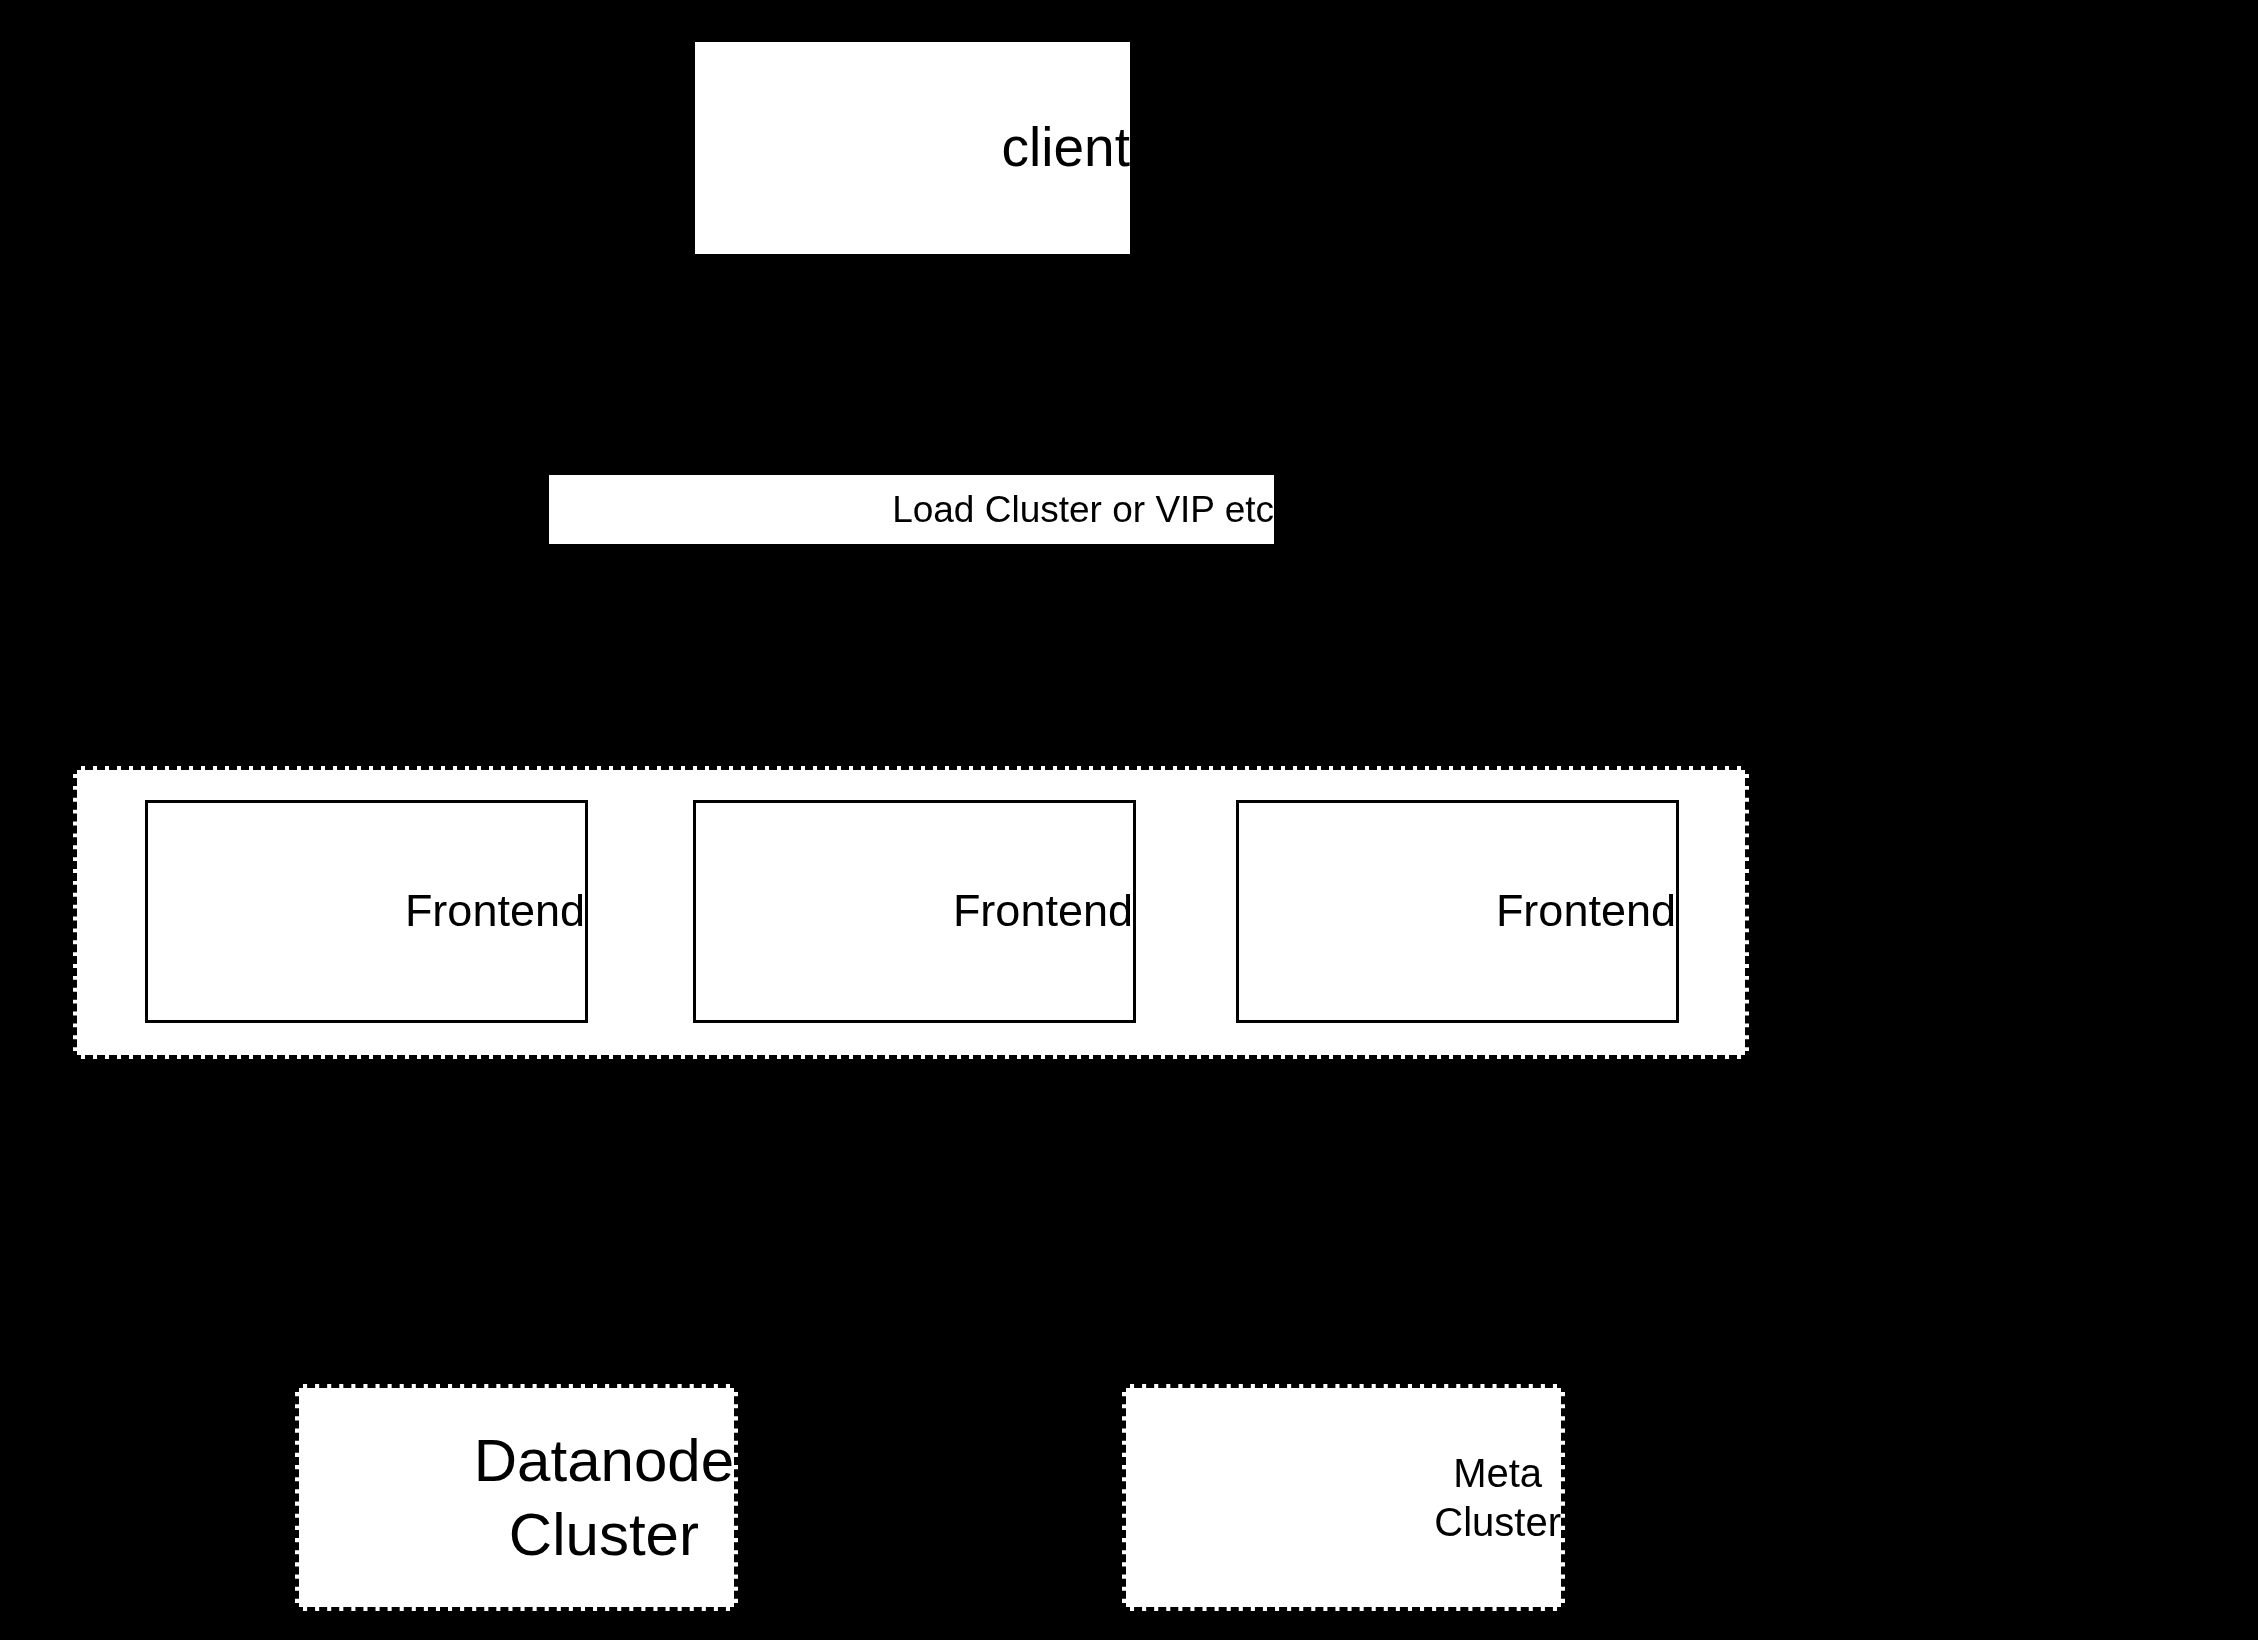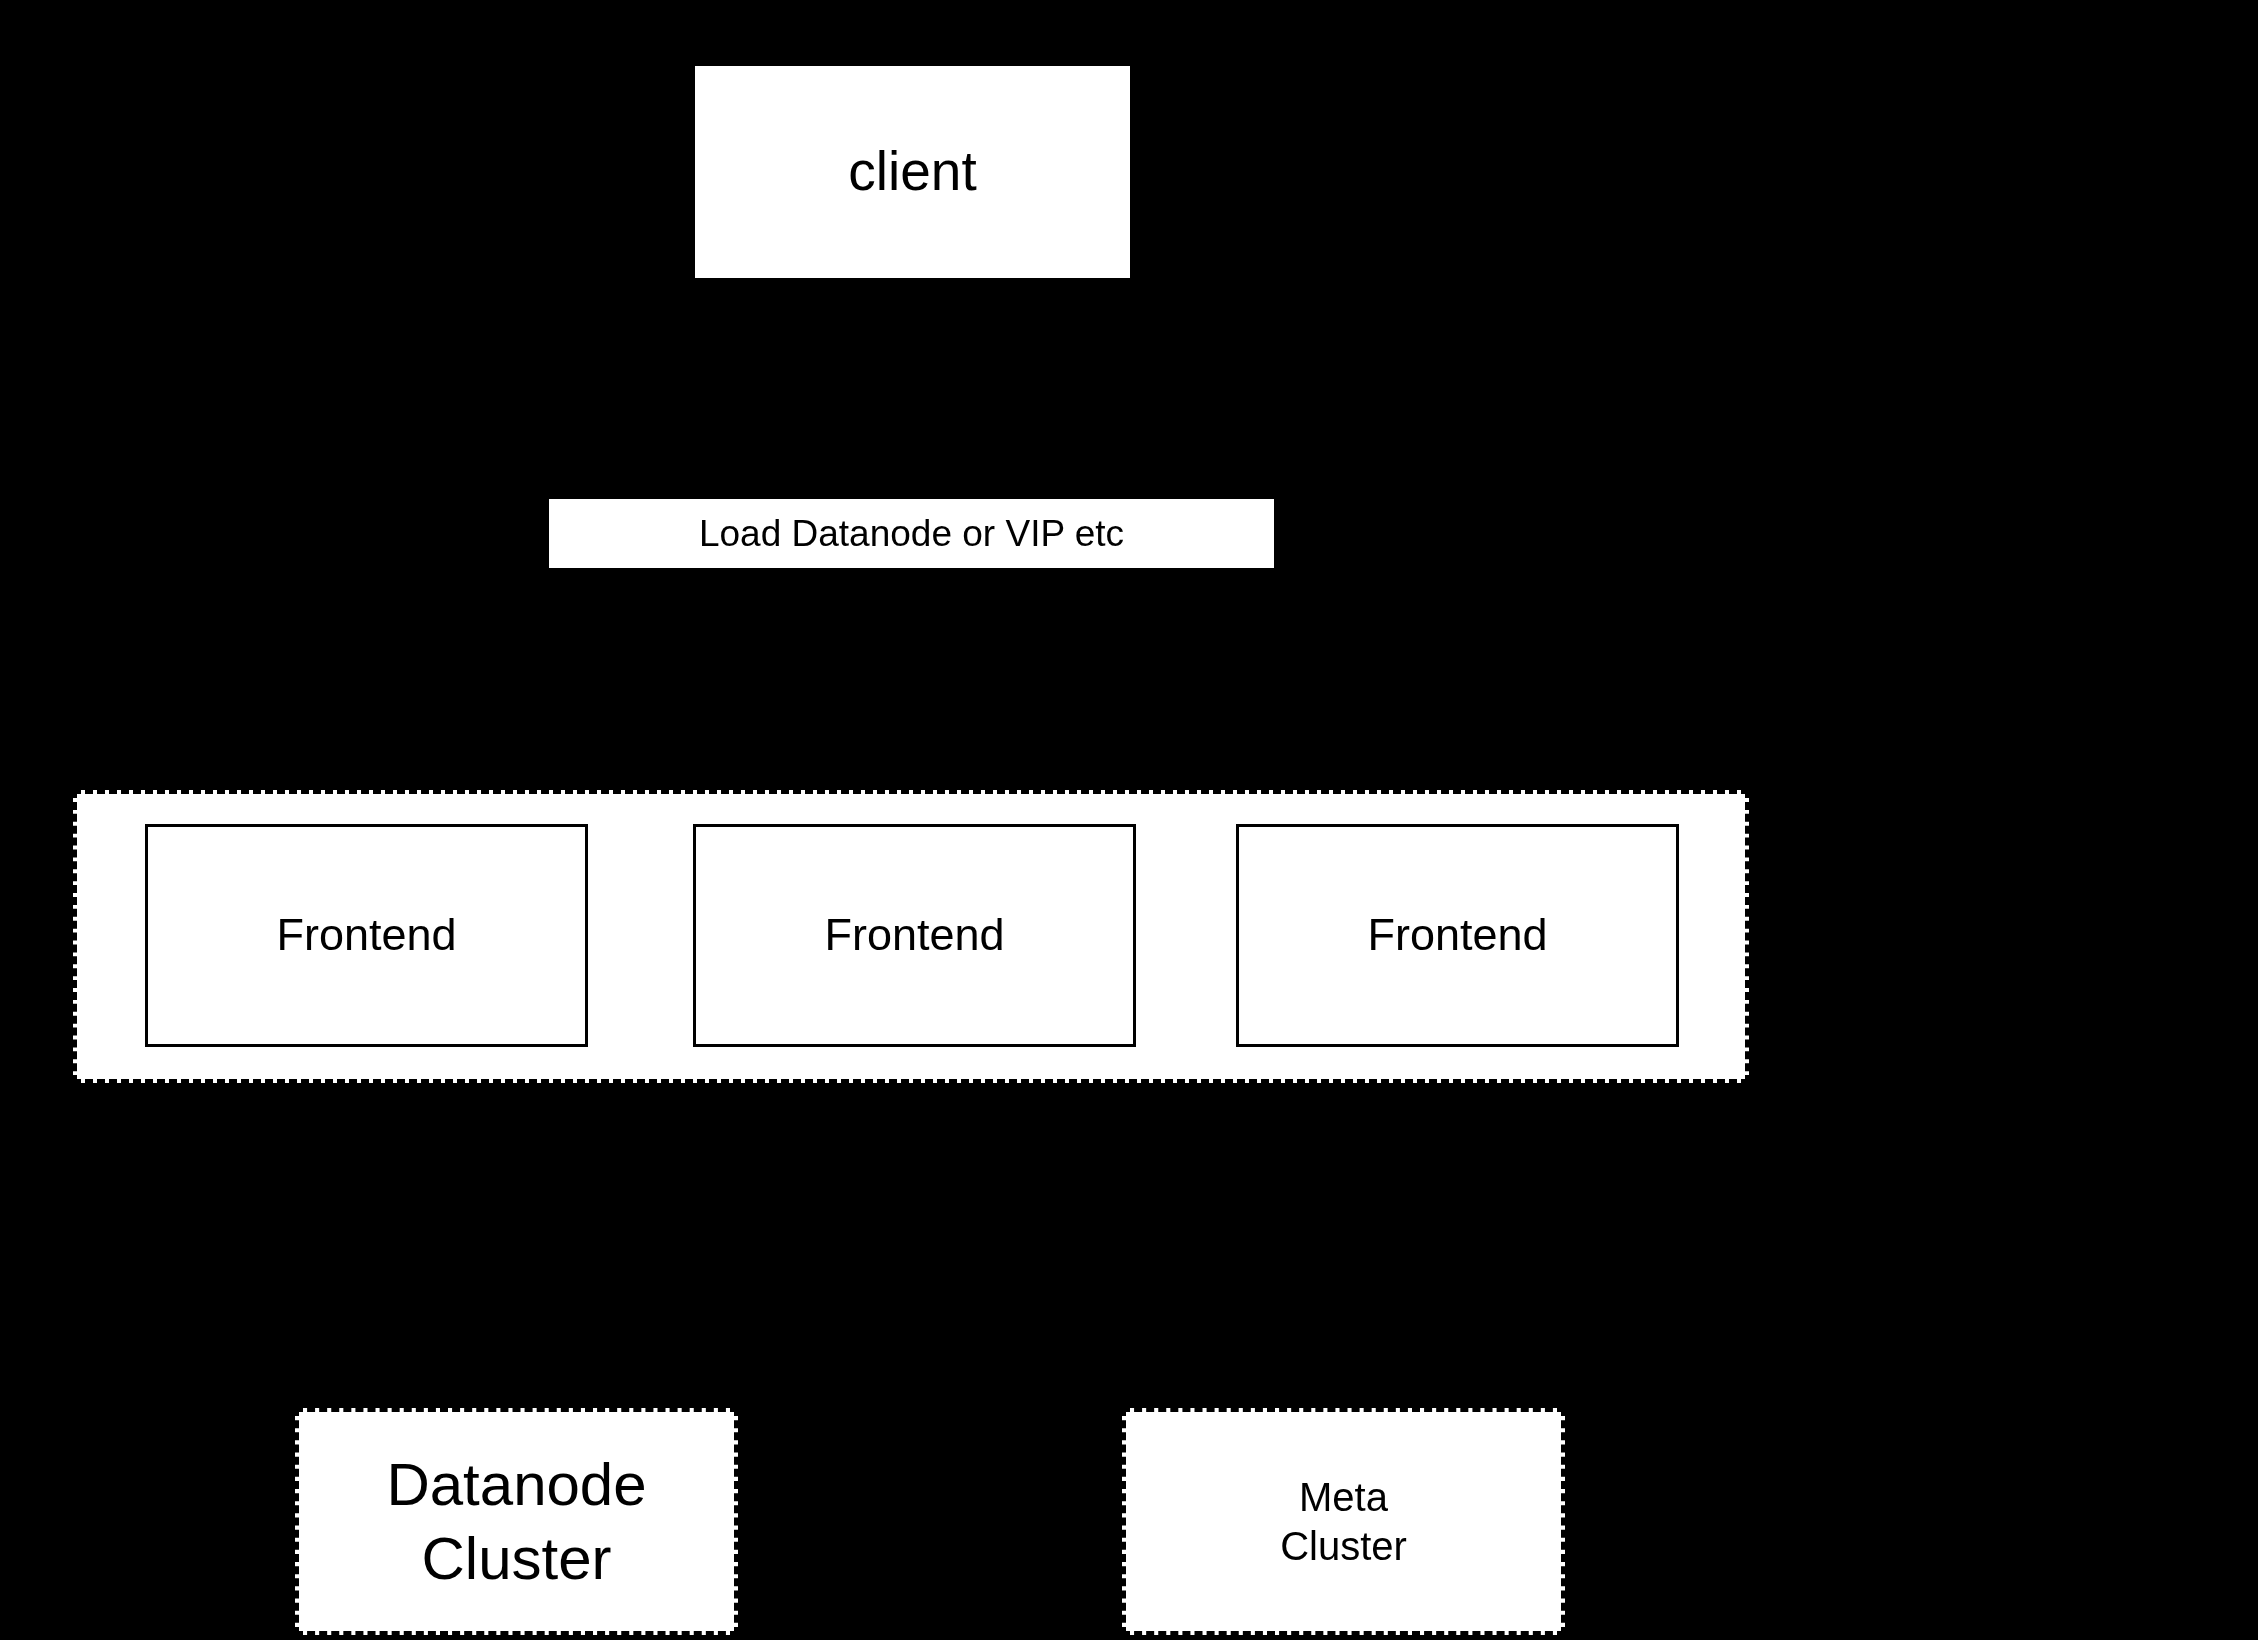--- a/index.html
+++ b/index.html
@@ -17,24 +17,23 @@
   }
 
   
   .node {
     position: absolute;
     box-sizing: border-box;
     background: #ffffff;
     color: #000000;
     display: flex;
     align-items: center;
-    justify-content: center;
+    justify-content: flex-end;
     text-align: center;
     line-height: 1.22;
-    margin-top: 24px;
   }
 
   
   .node.solid {
     border: 3.6px solid #000000;
   }
 
   
   .node.plain {
     border: none;
@@ -119,21 +118,21 @@
 </head>
 <body>
 
 <div id="canvas">
 
   <div class="node plain" id="client-node">
     <span class="node-label">client</span>
   </div>
 
   <div class="node plain" id="load-balancer-node">
-    <span class="node-label">Load Datanode or VIP etc</span>
+    <span class="node-label">Load Cluster or VIP etc</span>
   </div>
 
   <div class="node dashed" id="frontend-group">
     <span class="node-label"></span>
   </div>
 
   <div class="node solid" id="frontend-node-1">
     <span class="node-label">Frontend</span>
   </div>
 

